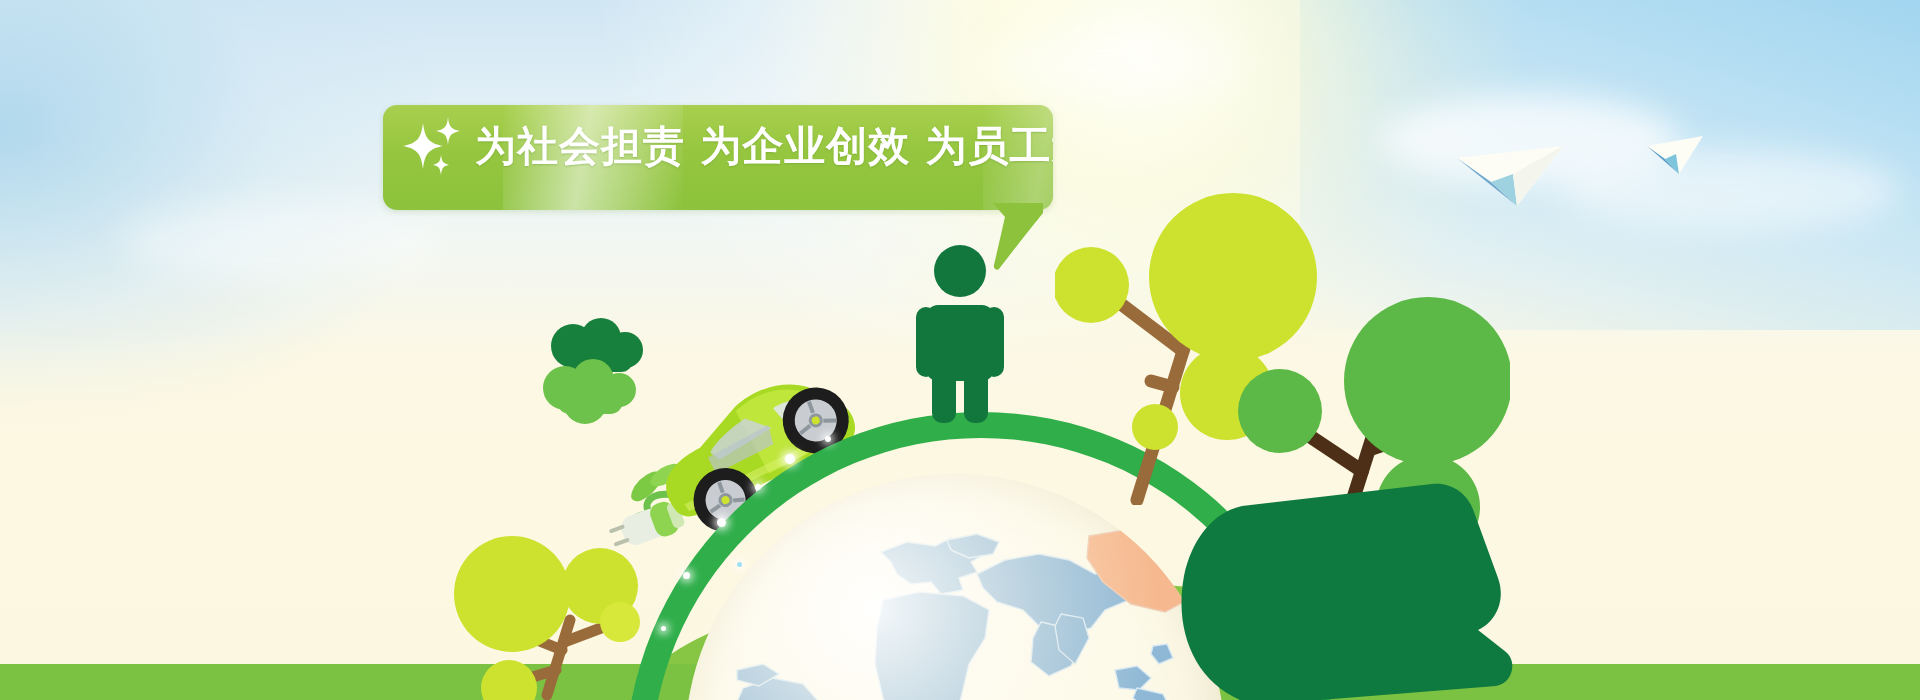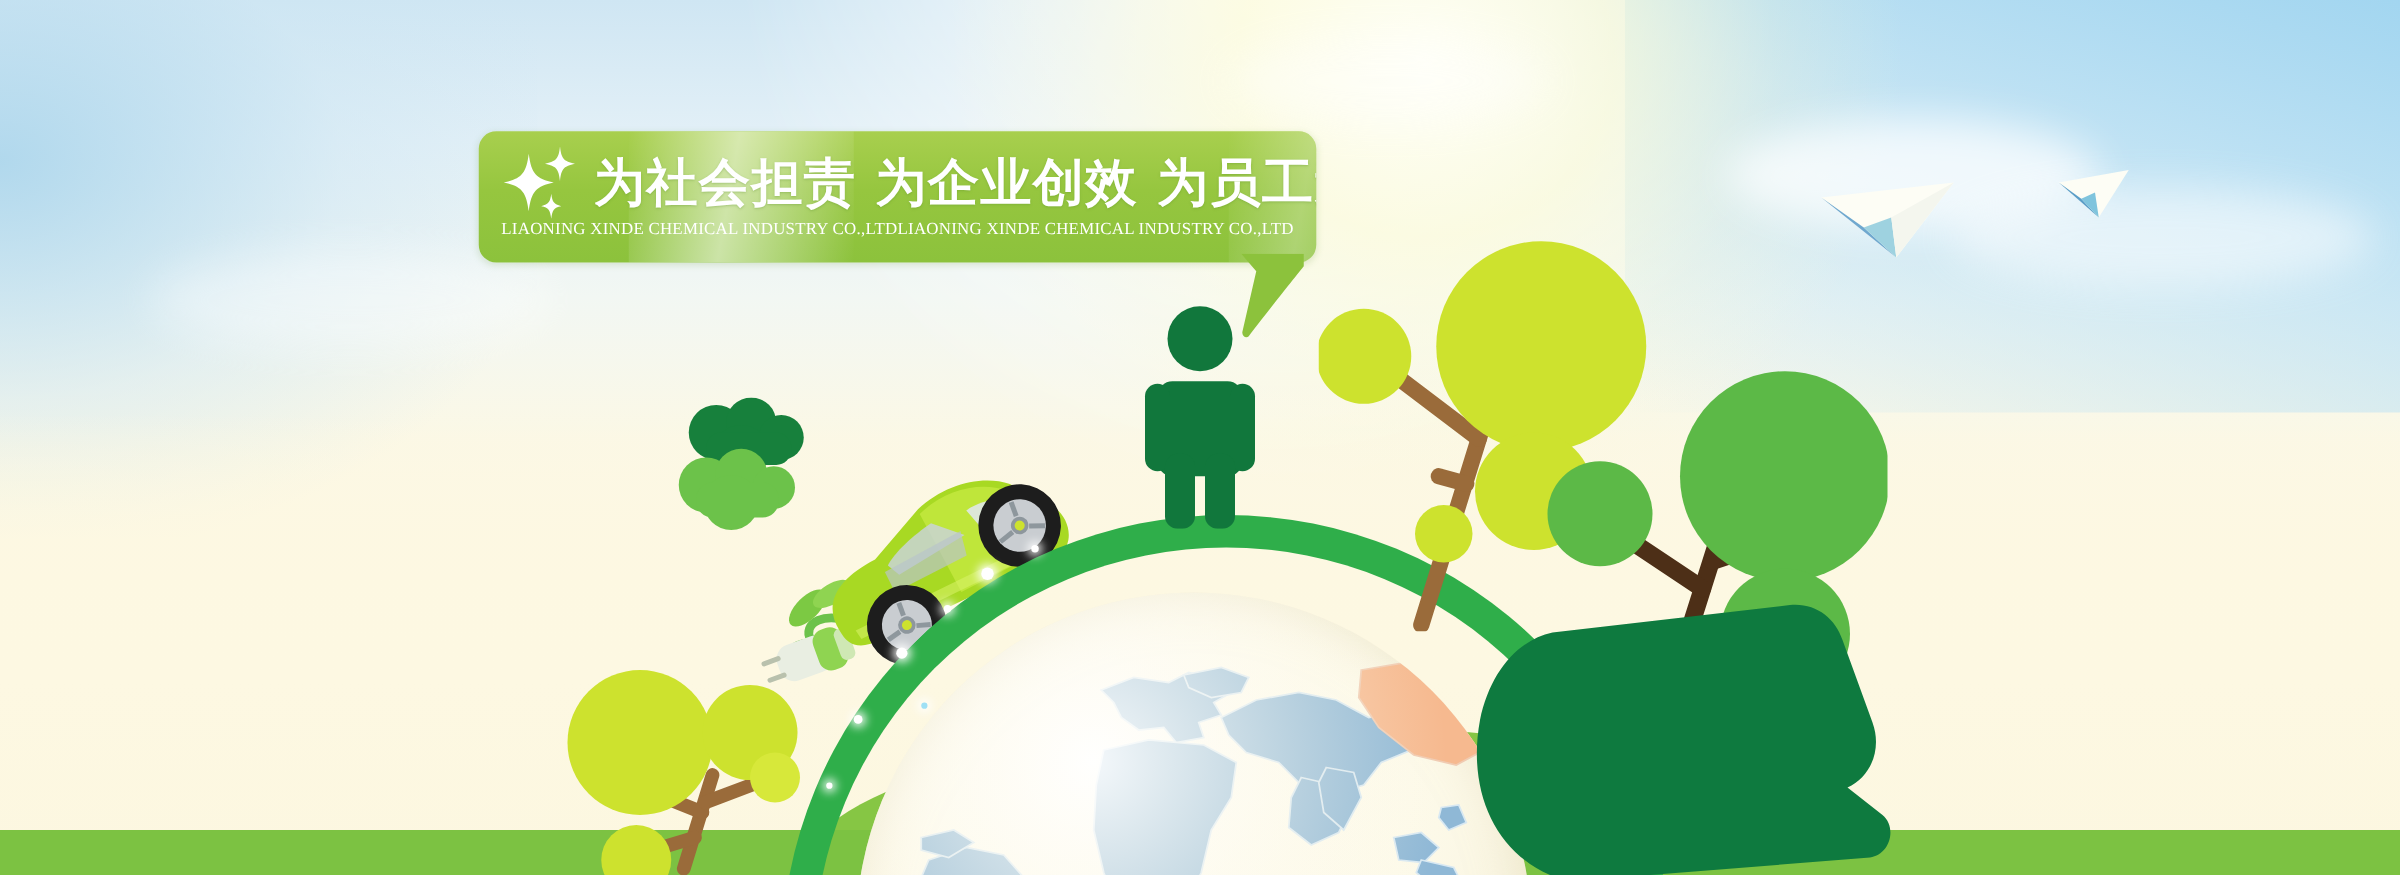--- a/index.html
+++ b/index.html
@@ -279,19 +279,18 @@
 
   <div class="banner">
     <div class="banner-gloss"></div>
     <div class="banner-gloss2"></div>
     <svg class="sparkles" viewBox="0 0 70 62">
       <path d="M20 6 C22 22 26 26 40 29 C26 32 22 36 20 52 C18 36 14 32 0 29 C14 26 18 22 20 6 Z" fill="#fff"></path>
       <path d="M45 0 C46 10 48 12 57 14 C48 16 46 18 45 28 C44 18 42 16 33 14 C42 12 44 10 45 0 Z" fill="#fff"></path>
       <path d="M38 38 C39 45 40 46 46 48 C40 49 39 51 38 58 C37 51 36 49 30 48 C36 46 37 45 38 38 Z" fill="#fff"></path>
     </svg>
     <div class="headline">为社会担责  为企业创效  为员工造福</div>
-    <div class="subline">LIAONING XINDE  CHEMICAL INDUSTRY CO.,LTDLIAONING XINDE  CHEMICAL INDUSTRY CO.,LTD</div>
   </div>
   <svg class="tail-svg" width="80" height="70" viewBox="0 0 80 70">
     <path d="M8 0 L58 0 L58 10 C58 10 26 50 14 66 C12 68 8 66 9 62 L20 14 Z" fill="#8cc23c"></path>
   </svg>
 
 </div>
 
 </body></html>

